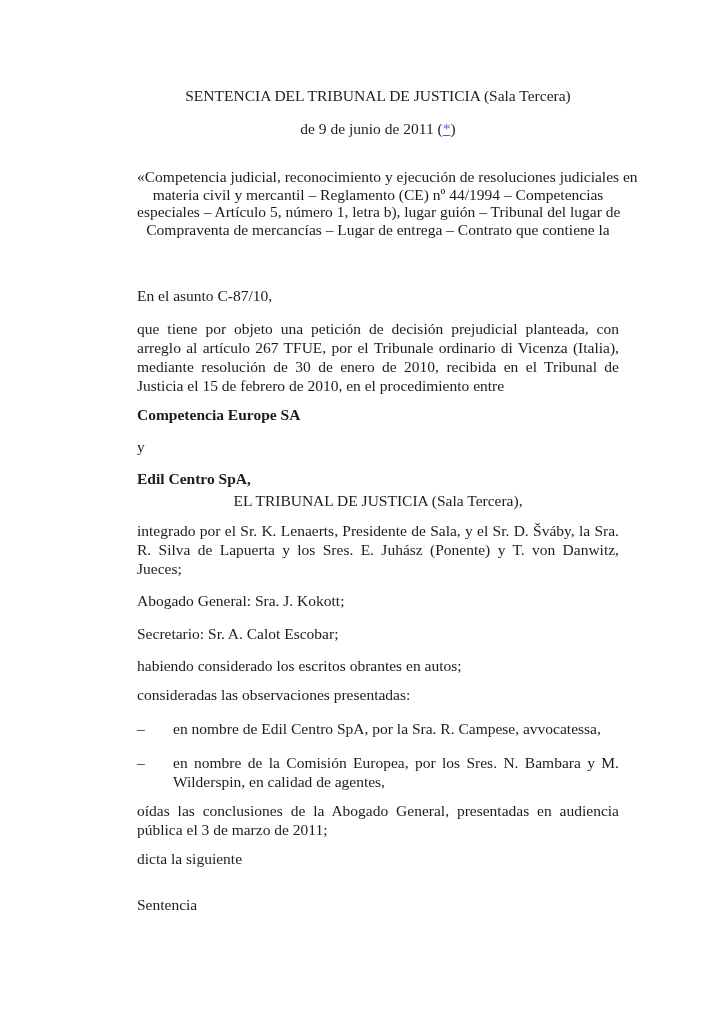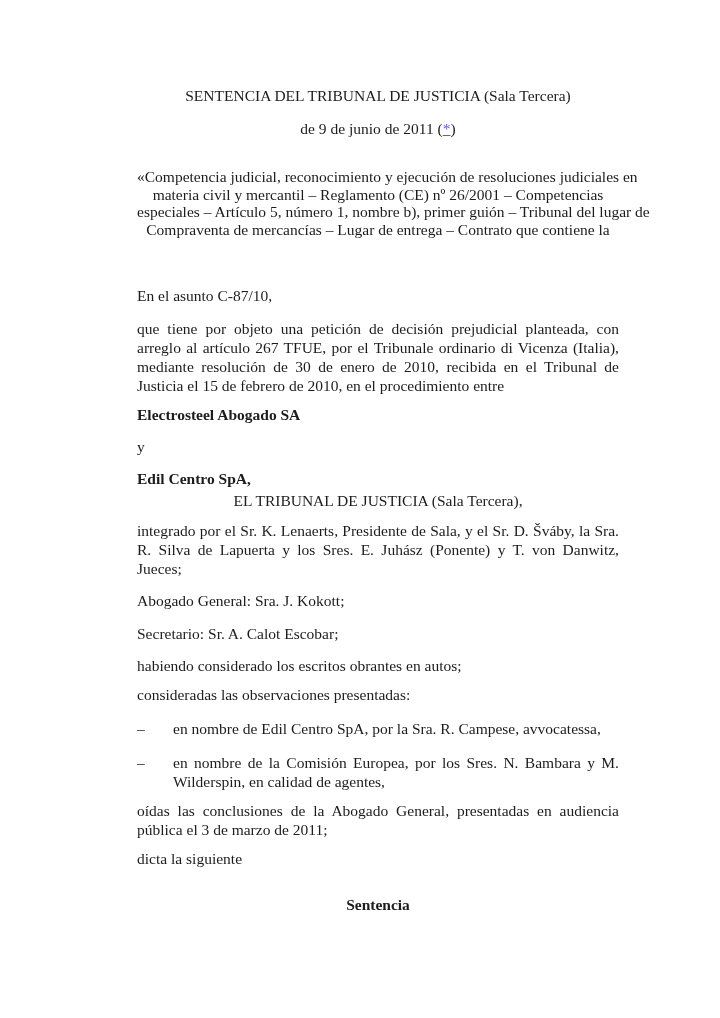--- a/index.html
+++ b/index.html
@@ -53,46 +53,45 @@
   .p-secretary { margin-top: 14px; }
   .p-written { margin-top: 13px; }
   .p-obs-intro { margin-top: 10px; }
   .obs-item { margin-top: 15px; display: flex; }
   .obs-marker { flex: 0 0 36px; }
   .obs-text { flex: 1 1 auto; text-align: justify; }
   .p-heard { margin-top: 10px; }
   .p-dicta { margin-top: 10px; }
   .h-sentencia {
     margin-top: 27px;
-    text-align: center;
-    font-weight: bold;
+    font-weight: normal;
   }
 </style>
 </head>
 <body>
 
 <div class="page">
   <div class="content">
 
     <div class="title">SENTENCIA DEL TRIBUNAL DE JUSTICIA (Sala Tercera)</div>
 
     <div class="date-line"><span>de 9 de junio de 2011 (</span><span class="footnote-link" style="color: rgb(91, 91, 209);">*</span><span>)</span></div>
 
     <div class="keywords">
       <div class="kw-line">«Competencia judicial, reconocimiento y ejecución de resoluciones judiciales en</div>
-      <div class="kw-line">materia civil y mercantil – Reglamento (CE) nº 26/2001 – Competencias</div>
-      <div class="kw-line">especiales – Artículo 5, número 1, nombre b), primer guión – Tribunal del lugar de</div>
+      <div class="kw-line">materia civil y mercantil – Reglamento (CE) nº 44/1994 – Competencias</div>
+      <div class="kw-line">especiales – Artículo 5, número 1, letra b), lugar guión – Tribunal del lugar de</div>
       <div class="kw-line">Compraventa de mercancías – Lugar de entrega – Contrato que contiene la</div>
     </div>
 
     <div class="para p-case">En el asunto C-87/10,</div>
 
     <div class="para p-petition">que tiene por objeto una petición de decisión prejudicial planteada, con arreglo al artículo 267 TFUE, por el Tribunale ordinario di Vicenza (Italia), mediante resolución de 30 de enero de 2010, recibida en el Tribunal de Justicia el 15 de febrero de 2010, en el procedimiento entre</div>
 
-    <div class="p-applicant">Electrosteel Abogado SA</div>
+    <div class="p-applicant">Competencia Europe SA</div>
 
     <div class="p-conj">y</div>
 
     <div class="p-defendant">Edil Centro SpA,</div>
 
     <div class="p-court">EL TRIBUNAL DE JUSTICIA (Sala Tercera),</div>
 
     <div class="para p-composition">integrado por el Sr. K. Lenaerts, Presidente de Sala, y el Sr. D. Šváby, la Sra. R. Silva de Lapuerta y los Sres. E. Juhász (Ponente) y T. von Danwitz, Jueces;</div>
 
     <div class="para p-ag">Abogado General: Sra. J. Kokott;</div>

